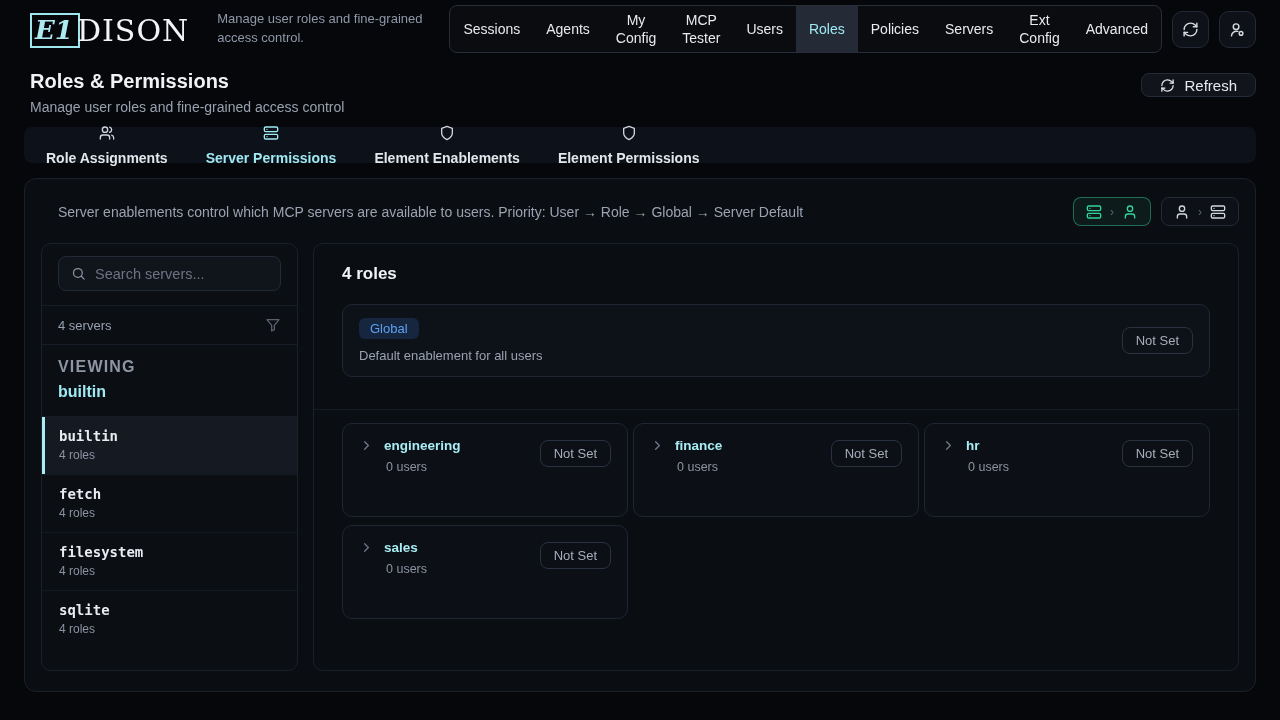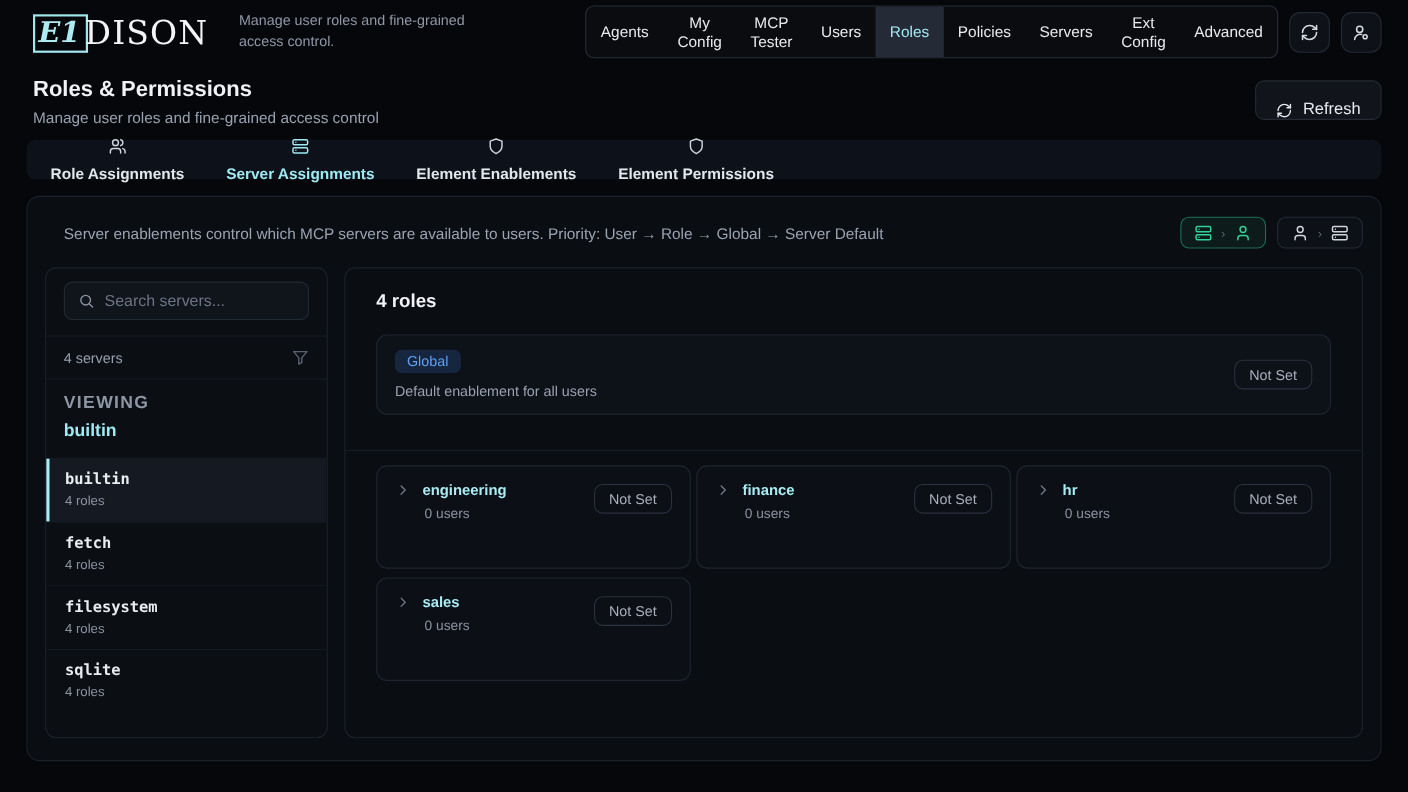--- a/index.html
+++ b/index.html
@@ -36,23 +36,23 @@
     background:#0e1117; border:1px solid #232a36; color:#d6dae2;
     display:flex; align-items:center; justify-content:center; cursor:pointer;
   }
   .header-icon-btn svg { width:17px; height:17px; }
 
   
   .page-head { display:flex; justify-content:space-between; align-items:flex-start; padding:12px 24px 0 30px; }
   .page-title { font-size:20px; font-weight:700; color:#f0f2f5; }
   .page-subtitle { margin-top:6px; font-size:14px; color:#98a1b0; }
   .refresh-btn {
-    margin-top:3px; height:36px; padding:0 18px; border-radius:8px;
+    margin-top:3px; height:24px; padding:0 18px; border-radius:8px;
     background:#11141b; border:1px solid #242b37; color:#e6e9ee;
-    display:flex; align-items:flex-end; gap:9px; font-size:15px; font-weight:500; cursor:pointer;
+    display:flex; align-items:center; gap:9px; font-size:15px; font-weight:500; cursor:pointer;
   }
   .refresh-btn svg { width:15px; height:15px; }
 
   
   .tab-bar {
     margin:12px 24px 0; height:36px; background:#0d1119; border-radius:8px;
     display:flex; align-items:center; padding:0 18px;
   }
   .tab { display:flex; align-items:center; gap:9px; padding:0 19px; font-size:14px; font-weight:600; color:#e3e6eb; cursor:pointer;flex-direction:column; }
   .tab:first-child { padding-left:4px; }
@@ -123,20 +123,23 @@
 
 <header class="top-header">
   <div class="logo">
     <span class="logo-box">E1</span>
     <span class="logo-rest">DISON</span>
   </div>
   <div class="tagline">Manage user roles and fine-grained access control.</div>
 
   <nav class="top-nav">
     <div class="nav-item">
+        <span>Sessions</span>
+      </div>
+    <div class="nav-item">
         <span>Agents</span>
       </div>
     <div class="nav-item">
         <span>My Config</span>
       </div>
     <div class="nav-item">
         <span>MCP Tester</span>
       </div>
     <div class="nav-item">
         <span>Users</span>
@@ -211,21 +214,21 @@
   </div>
   <div class="tab active">
     <span>
       <svg viewBox="0 0 24 24" width="16" height="16">
           <rect x="2" y="3" width="20" height="7" rx="2"></rect>
           <rect x="2" y="14" width="20" height="7" rx="2"></rect>
           <line x1="6" y1="6.5" x2="6.01" y2="6.5"></line>
           <line x1="6" y1="17.5" x2="6.01" y2="17.5"></line>
         </svg>
     </span>
-    <span>Server Assignments</span>
+    <span>Server Permissions</span>
   </div>
   <div class="tab">
     <span>
       <svg viewBox="0 0 24 24" width="16" height="16">
           <path d="M12 22s8-4 8-10V5l-8-3-8 3v7c0 6 8 10 8 10z"></path>
         </svg>
     </span>
     <span>Element Enablements</span>
   </div>
   <div class="tab">

